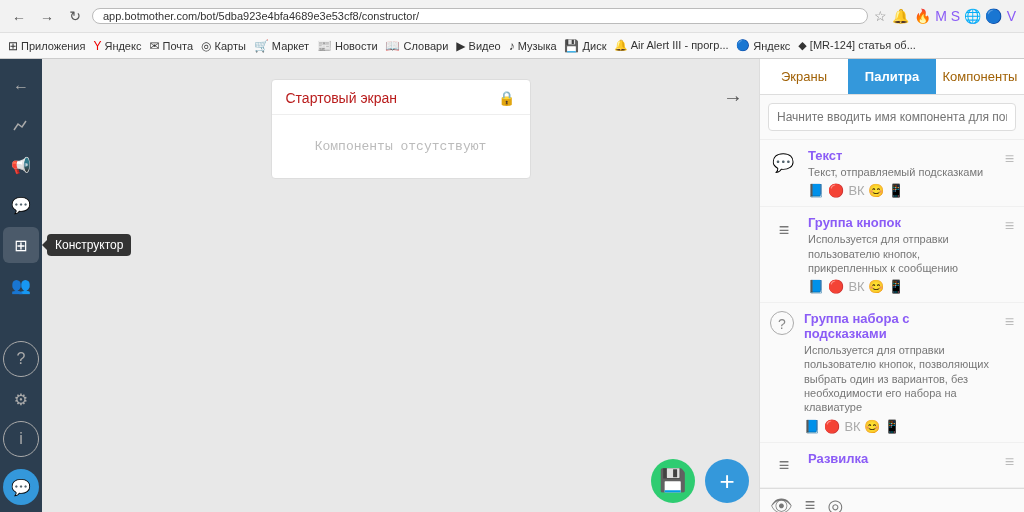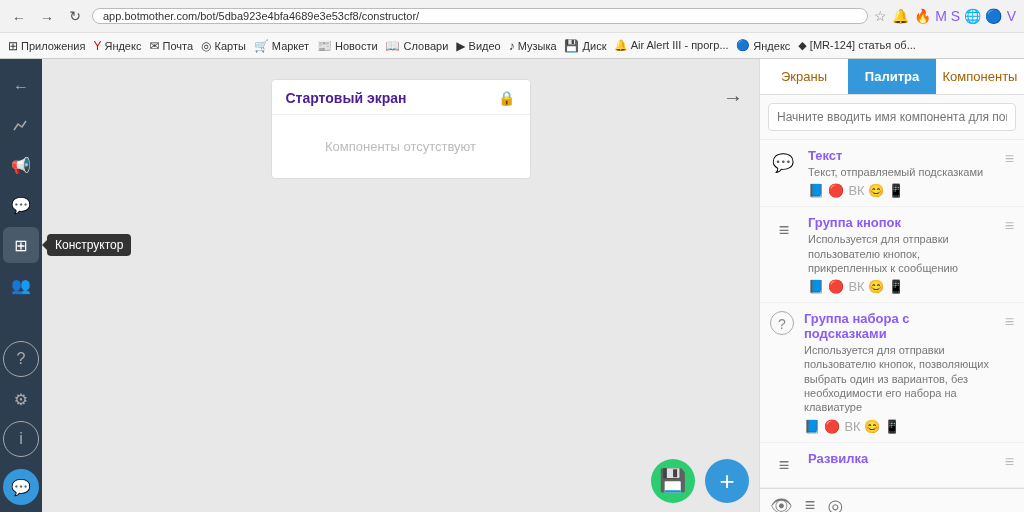--- a/index.html
+++ b/index.html
@@ -30,23 +30,23 @@
     .tooltip { position: absolute; left: 44px; background: #333; color: white; padding: 4px 8px; border-radius: 4px; font-size: 12px; white-space: nowrap; z-index: 100; pointer-events: none; }
     .tooltip::before { content: ''; position: absolute; left: -5px; top: 50%; transform: translateY(-50%); border: 5px solid transparent; border-right-color: #333; border-left: 0; }
 
     
     .main-content { flex: 1; background: #e8e8e8; display: flex; flex-direction: column; overflow: hidden; position: relative; }
 
     
     .canvas-area { flex: 1; display: flex; align-items: flex-start; justify-content: center; padding: 20px; overflow: auto; }
     .screen-block { background: white; border-radius: 4px; width: 260px; min-height: 100px; border: 1px solid #ddd; }
     .screen-header { display: flex; align-items: center; justify-content: space-between; padding: 10px 14px 8px; border-bottom: 1px solid #eee; }
-    .screen-title { font-size: 14px; color: #4c1d95; font-weight: bold; }
+    .screen-title { font-size: 14px; color: #b91c1c; font-weight: normal; }
     .screen-lock { font-size: 14px; color: #aaa; }
-    .screen-empty { padding: 24px 14px; text-align: center; color: #bbb; font-size: 13px; }
+    .screen-empty { padding: 24px 14px; text-align: center; color: #bbb; font-size: 13px; font-family: Liberation Mono, monospace; }
 
     
     .arrow-right-btn { position: absolute; top: 20px; right: 10px; width: 32px; height: 32px; background: none; border: none; font-size: 20px; color: #555; cursor: pointer; }
 
     
     .bottom-toolbar { position: absolute; bottom: 10px; right: 10px; display: flex; gap: 10px; }
     .fab-btn { width: 44px; height: 44px; border-radius: 50%; border: none; cursor: pointer; display: flex; align-items: center; justify-content: center; font-size: 22px; color: white; }
     .fab-save { background: #2ecc71; }
     .fab-add { background: #3498db; }
 

